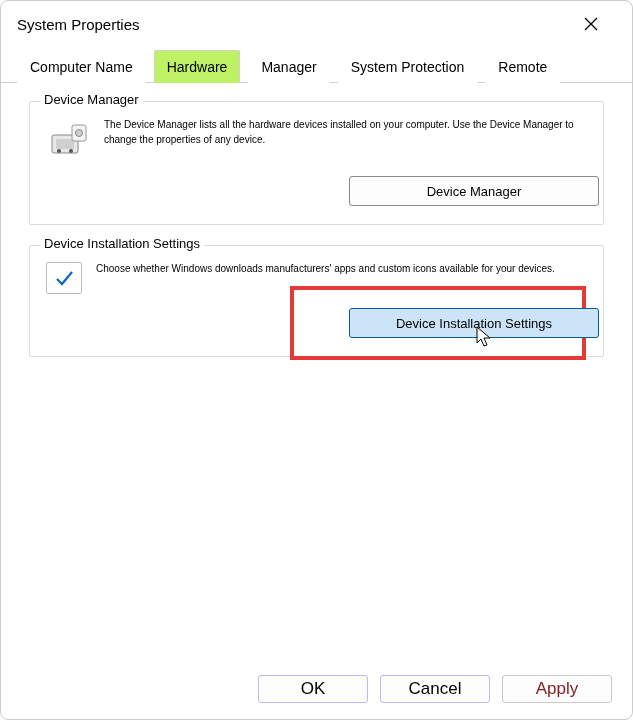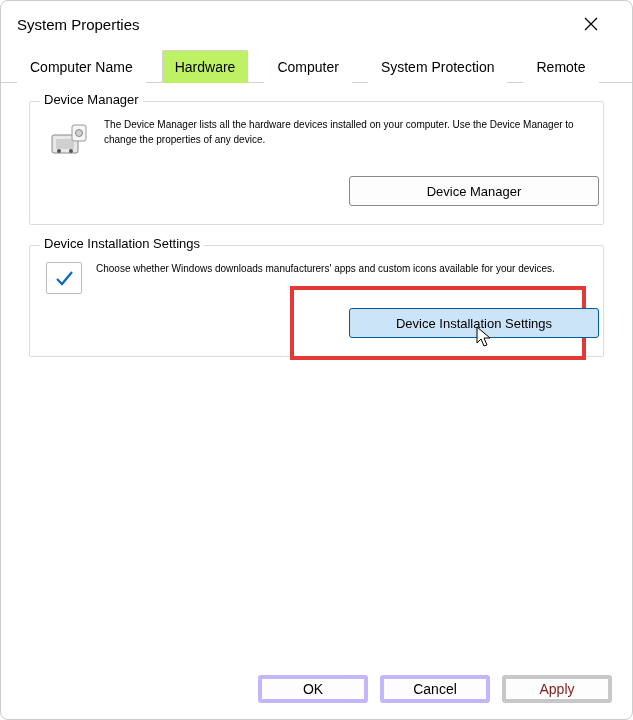--- a/index.html
+++ b/index.html
@@ -1,55 +1,55 @@
 <!DOCTYPE html>
 <html><head>
   <meta charset="utf-8">
   <style>
     * { box-sizing: border-box; margin: 0; padding: 0; }
     body { font-family: "Segoe UI", Tahoma, sans-serif; font-size: 13px; color: #000; background: #fff; }
     .window { width: 633px; height: 720px; border: 1px solid #ccc; border-radius: 8px; display: flex; flex-direction: column; background: #fff; overflow: hidden; }
     .titlebar { display: flex; align-items: center; justify-content: space-between; padding: 10px 28px 8px 16px; }
     .titlebar .title { font-size: 15px; }
     .close-btn { width: 26px; height: 26px; display: flex; align-items: center; justify-content: center; cursor: pointer; }
-    .tabs { display: flex; border-bottom: 1px solid #d0d0d0; padding: 0 16px; gap: 16px; margin-top: 4px; }
+    .tabs { display: flex; border-bottom: 1px solid #d0d0d0; padding: 0 16px; gap: 8px; margin-top: 4px; }
     .tab { padding: 8px 12px 8px; font-size: 14px; cursor: pointer; border: 1px solid transparent; border-bottom: none; position: relative; top: 1px; background: #fff; }
     .tab.active { border-color: #d0d0d0; background: #bef264; border-top-left-radius: 2px; border-top-right-radius: 2px; }
     .content { padding: 18px 28px 0 28px; flex: 1; }
     .group { border: 1px solid #dcdcdc; border-radius: 2px; padding: 16px 4px 18px 16px; margin-bottom: 20px; position: relative; }
     .group-title { position: absolute; top: -10px; left: 10px; background: #fff; padding: 0 4px; font-size: 13px; }
     .group-body { display: flex; align-items: flex-start; gap: 14px; }
     .icon-box { width: 44px; height: 44px; flex-shrink: 0; display: flex; align-items: center; justify-content: center; }
     .desc { font-size: 10px; line-height: 1.45; color: #000; }
     .group-btn-row { display: flex; justify-content: flex-end; margin-top: 14px; }
     .wide-btn { width: 250px; height: 30px; border: 1px solid #8a8a8a; background: #fdfdfd; border-radius: 3px; font-size: 13px; cursor: pointer; font-family: inherit; }
     .wide-btn.highlight { background: #cce4f7; border-color: #005a9e; }
     .annot { border: 4px solid #e53935; padding: 18px 10px 14px 24px; position: absolute; }
     .footer { display: flex; justify-content: flex-end; gap: 12px; padding: 14px 20px 16px; }
-    .footer-btn { width: 110px; height: 28px; border: 4px solid #c4b5fd; background: #fdfdfd; border-radius: 3px; font-size: 14px; cursor: pointer; font-family: inherit; }
+    .footer-btn { width: 110px; height: 28px; border: 1px solid #c4b5fd; background: #fdfdfd; border-radius: 3px; font-size: 17px; cursor: pointer; font-family: inherit; }
     .footer-btn.disabled { color: #7f1d1d; border-color: #c8c8c8; cursor: default; }
     .cursor-arrow { position: absolute; }
   </style>
 </head>
 <body>
 
 <div class="window">
   <div class="titlebar">
     <span class="title">System Properties</span>
     <div class="close-btn">
       <svg width="14" height="14" viewBox="0 0 14 14">
           <path d="M1 1 L13 13 M13 1 L1 13" stroke="#000" stroke-width="1.3" fill="none"></path>
         </svg>
     </div>
   </div>
 
   <div class="tabs">
     <div class="tab">Computer Name</div>
     <div class="tab active">Hardware</div>
-    <div class="tab">Computer</div>
+    <div class="tab">Manager</div>
     <div class="tab">System Protection</div>
     <div class="tab">Remote</div>
   </div>
 
   <div class="content">
 
     <div class="group">
       <span class="group-title">Device Manager</span>
       <div class="group-body">
         <div class="icon-box">

